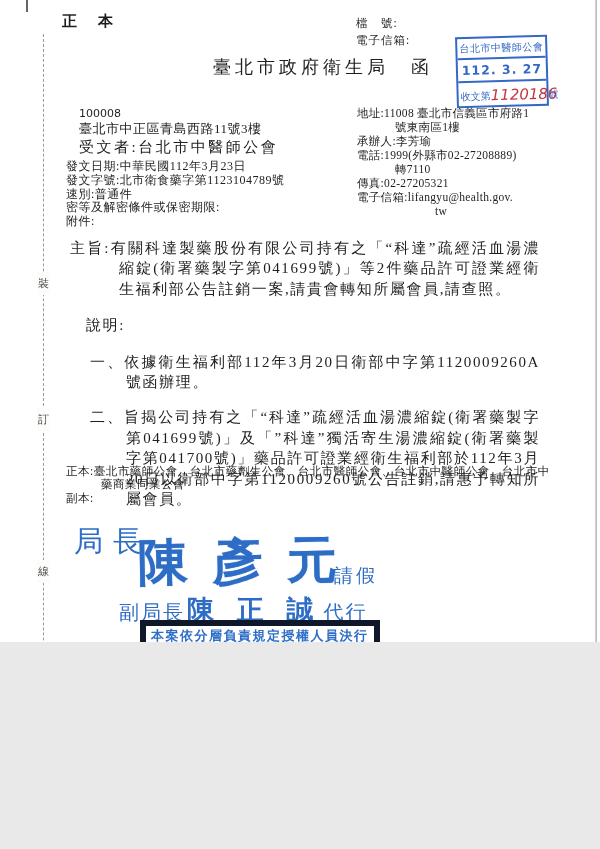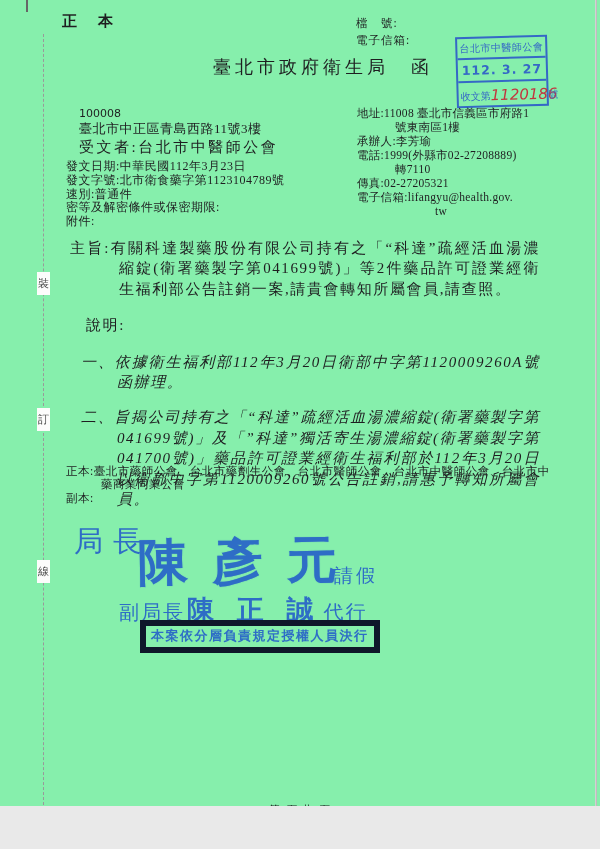--- a/index.html
+++ b/index.html
@@ -1,18 +1,18 @@
 <!DOCTYPE html>
 <html><head>
 <meta charset="utf-8">
 <style>
   html,body{margin:0;padding:0;background:#e9e9e9;}
   .page{
-    position:relative;width:600px;height:806px;margin:0 auto;
-    background:#86efac;overflow:hidden;
+    position:relative;width:600px;height:642px;margin:0 auto;
+    background:#ffffff;overflow:hidden;
     font-family:"Liberation Serif","DejaVu Serif",serif;
     color:#1e1e20;
   }
   .abs{position:absolute;}
 
   
   .corner-mark{left:26px;top:0;width:2px;height:12px;background:#666;}
   .right-edge{left:595px;top:0;width:2px;height:849px;background:linear-gradient(to right,#dcdcdc,#b3b3b3);}
 
   .copy-label{left:62px;top:12px;font-size:15px;letter-spacing:21px;font-weight:bold;}
@@ -42,21 +42,21 @@
 
   .contact{left:357px;top:106px;font-size:11.5px;line-height:14px;letter-spacing:0.3px;width:238px;}
   .c-ind{padding-left:38px;}
   .c-ind2{padding-left:78px;}
 
   
   .body-block{left:70px;top:238px;width:470px;font-size:15px;line-height:20.4px;
               letter-spacing:1.6px;text-align:justify;}
   .subject{padding-left:49px;text-indent:-49px;margin:0 0 0 0;}
   .exp-label{margin:16px;}
-  .item{margin-left:11px;padding-left:36px;text-indent:-36px;font-style:italic;}
+  .item{margin-left:20px;padding-left:36px;text-indent:-36px;}
 
   .dist{left:66px;top:465px;width:486px;font-size:11.5px;line-height:13px;letter-spacing:0.5px;}
   .dist-orig{padding-left:35px;text-indent:-35px;margin:0;}
   .dist-copy{margin-top:1px;}
 
   
   .sig{color:#2e6dc6;}
   .dir-title{left:74px;top:522px;font-size:29px;letter-spacing:10px;}
   .dir-name{left:138px;top:528px;font-size:50px;font-weight:bold;letter-spacing:6px;
             transform:rotate(-1deg);text-shadow:0 0 1px rgba(46,109,198,.6);}

